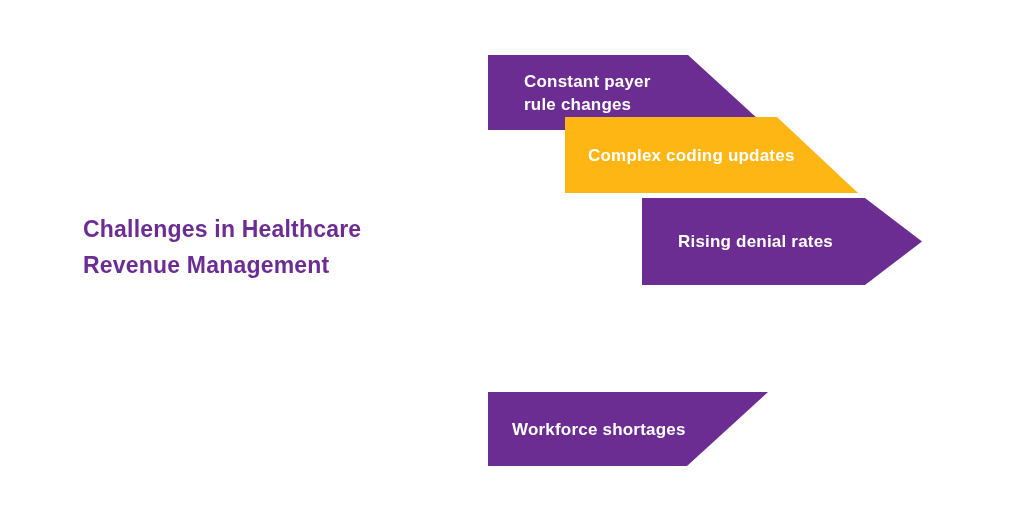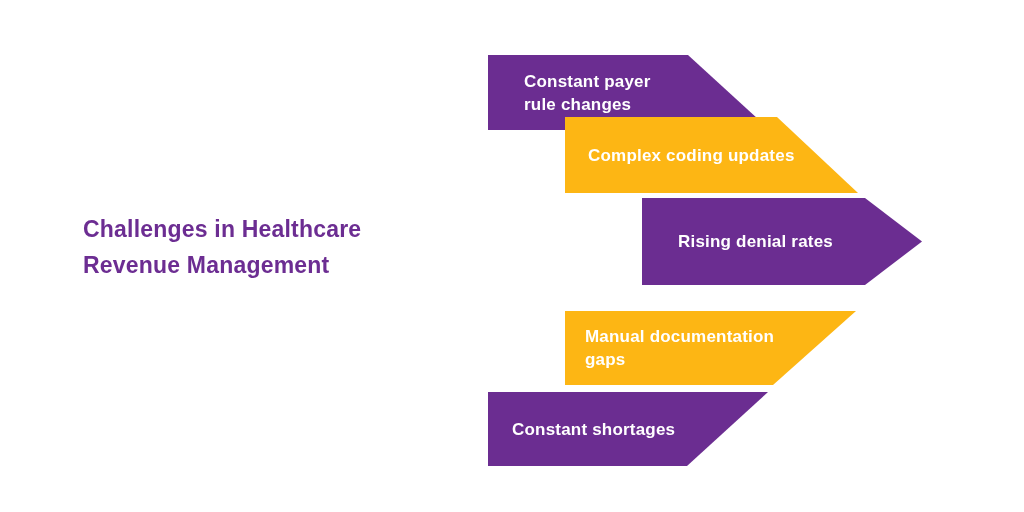--- a/index.html
+++ b/index.html
@@ -80,22 +80,18 @@
   </div>
 
   <div class="banner banner-2" style="background: rgb(253, 182, 20); color: rgb(255, 255, 255);">
     <span class="banner-label">Complex coding updates</span>
   </div>
 
   <div class="banner banner-3" style="background: rgb(107, 45, 145); color: rgb(255, 255, 255);">
     <span class="banner-label">Rising denial rates</span>
   </div>
 
-  <div class="banner banner-4" style="background: rgb(253, 182, 20); color: rgb(255, 255, 255);">
-    <span class="banner-label">Manual documentation
-gaps</span>
-  </div>
 
   <div class="banner banner-5" style="background: rgb(107, 45, 145); color: rgb(255, 255, 255);">
-    <span class="banner-label">Constant shortages</span>
+    <span class="banner-label">Workforce shortages</span>
   </div>
 
 </div>
 
 </body></html>

